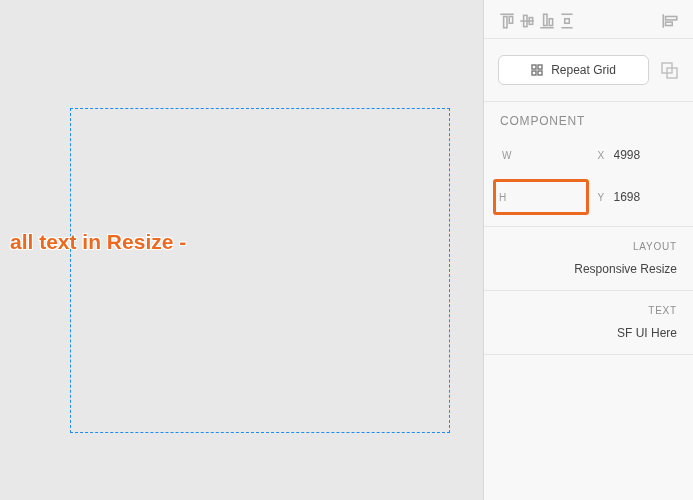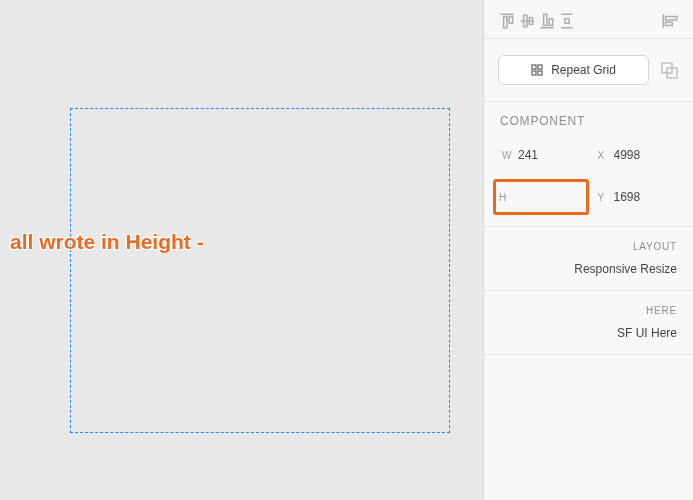--- a/index.html
+++ b/index.html
@@ -162,21 +162,21 @@
   }
 
   svg { display:block; stroke:#777; stroke-width:1.4; fill:none; }
 </style>
 </head>
 <body>
 
 <div class="canvas">
   <div class="selection"></div>
   <div class="annotation">
-    <div>all wrote in Height -</div>
+    <div>all text in Resize -</div>
   </div>
 </div>
 
 <div class="panel">
 
   <div class="align-row">
     <span class="align-icon">
       <svg viewBox="0 0 16 16">
           <line x1="2" y1="2" x2="14" y2="2"></line>
           <rect x="5" y="4" width="3" height="10"></rect>
@@ -232,38 +232,37 @@
           <rect x="8" y="8" width="10" height="10"></rect>
         </svg>
     </span>
   </div>
 
   <div class="section-label">COMPONENT</div>
 
   <div class="transform">
     <div class="field">
       <span class="field-label">W</span>
-      <input value="241" style="">
     </div>
     <div class="field">
       <span class="field-label">X</span>
       <input value="4998" style="">
     </div>
     <div class="field h-highlight">
       <span class="field-label">H</span>
     </div>
     <div class="field">
       <span class="field-label">Y</span>
       <input value="1698" style="">
     </div>
   </div>
 
   <div class="section">
     <div class="section-title">LAYOUT</div>
     <div class="section-value">Responsive Resize</div>
   </div>
 
   <div class="section">
-    <div class="section-title">HERE</div>
+    <div class="section-title">TEXT</div>
     <div class="section-value">SF UI Here</div>
   </div>
 
 </div>
 
 </body></html>

